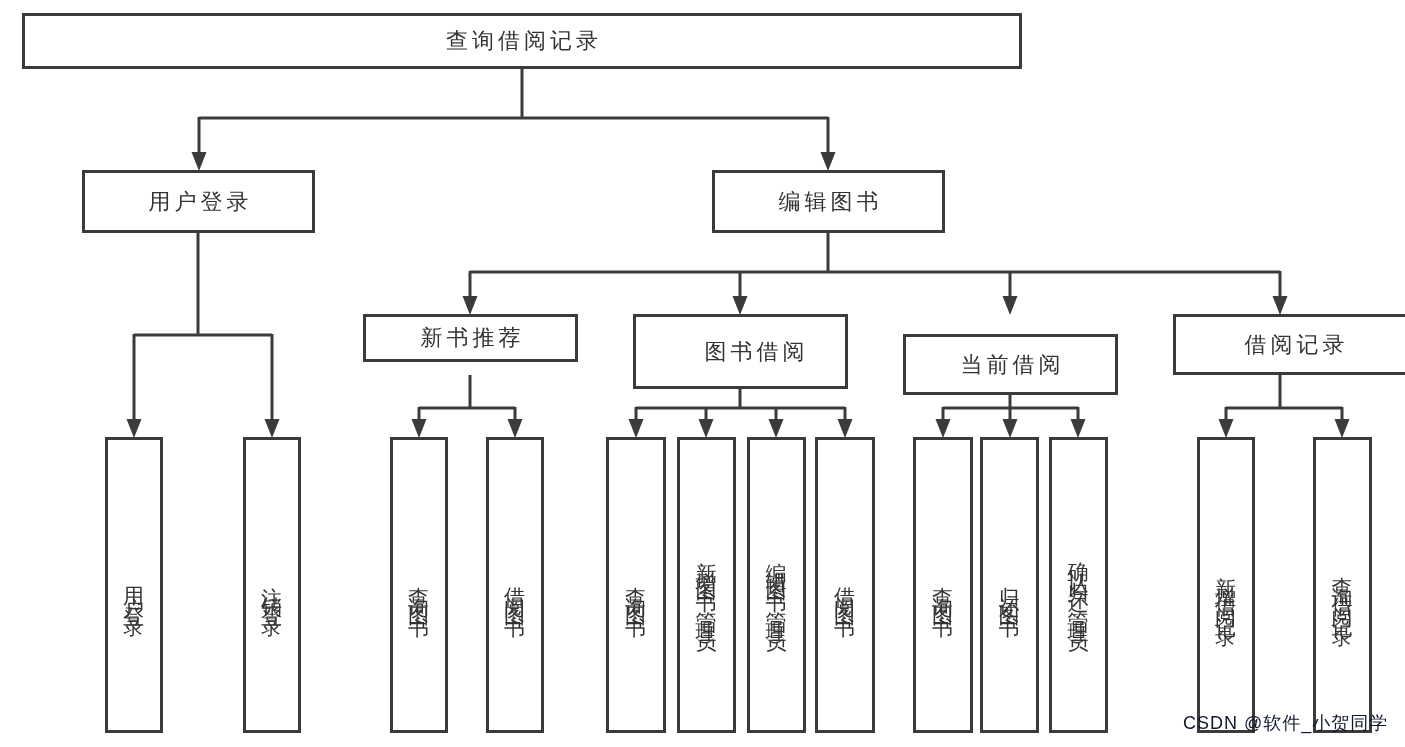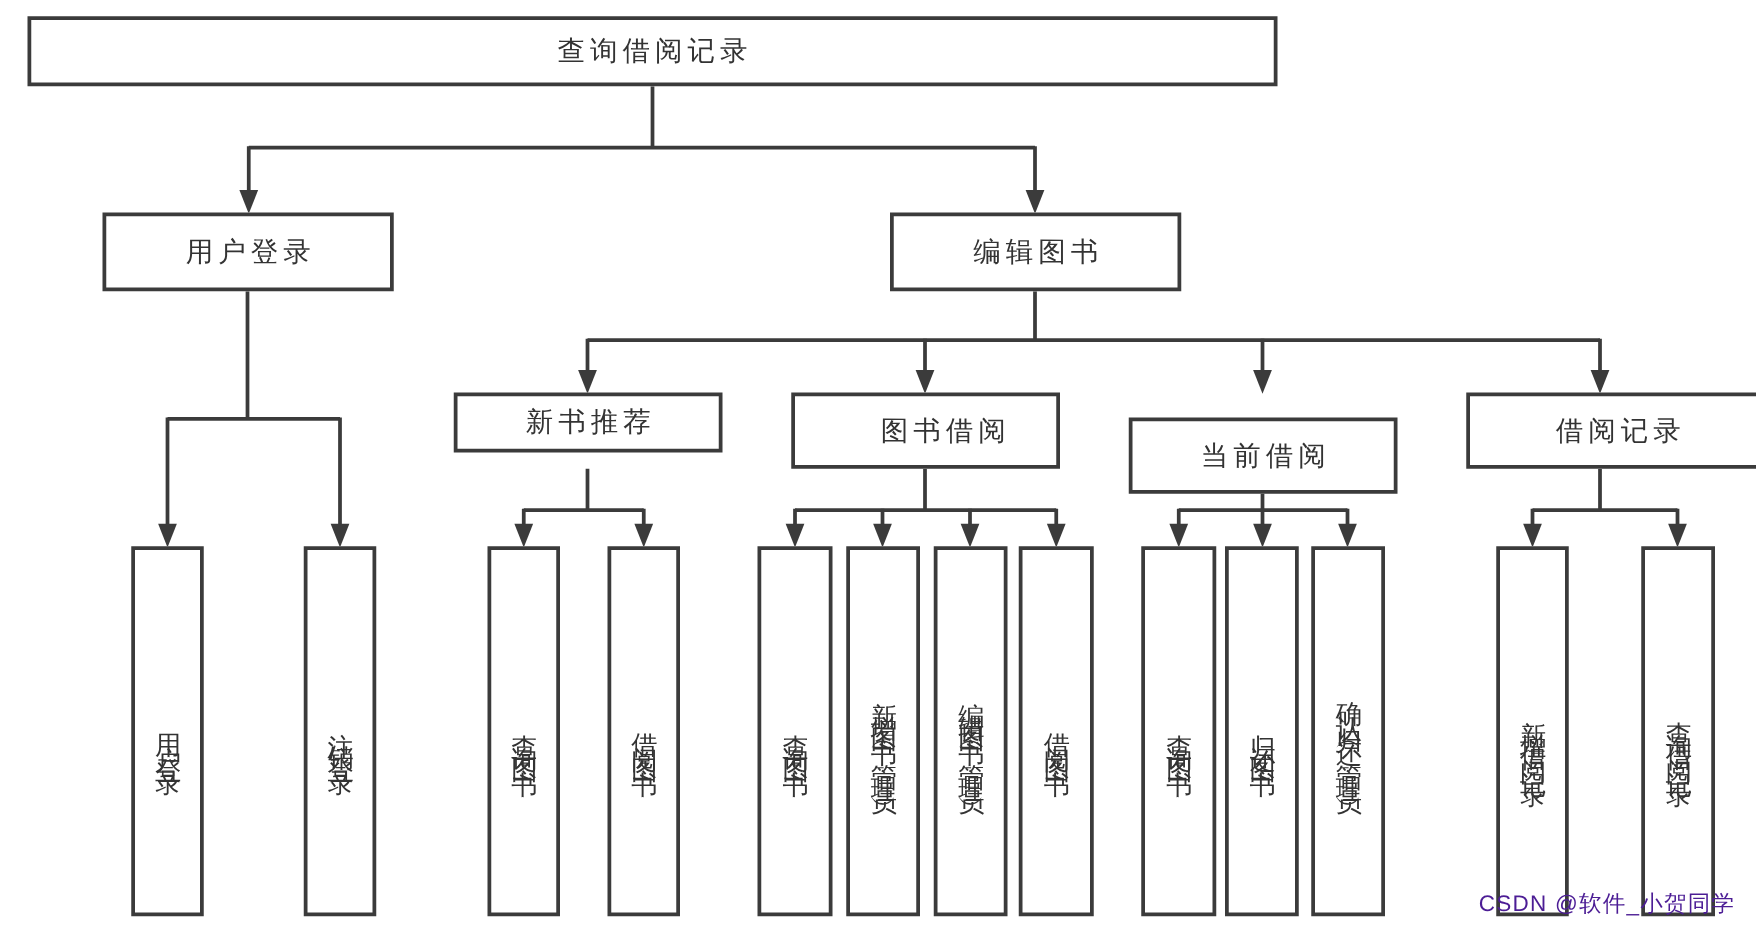--- a/index.html
+++ b/index.html
@@ -44,21 +44,21 @@
     font-size: 21px;
     letter-spacing: 10px;
     line-height: 1;
     padding-top: 10px; 
   }
   
   #n-root            { left: 22px;   top: 13px;  width: 1000px; height: 56px; }
   #n-user-login      { left: 82px;   top: 170px; width: 233px;  height: 63px; }
   #n-book-mgmt       { left: 712px;  top: 170px; width: 233px;  height: 63px; }
   #n-new-book        { left: 363px;  top: 314px; width: 215px;  height: 48px; }
-  #n-book-borrow     { left: 633px;  top: 314px; width: 215px;  height: 61px; padding-left: 32px; }
+  #n-book-borrow     { left: 633px;  top: 314px; width: 215px;  height: 75px; padding-left: 32px; }
   #n-current-borrow  { left: 903px;  top: 314px; width: 215px;  height: 61px; margin-top: 20px; }
   #n-borrow-record   { left: 1173px; top: 314px; width: 243px;  height: 61px; }
   .leaf              { top: 437px; height: 296px; }
   #l-user-login      { left: 105px;  width: 58px; }
   #l-logout          { left: 243px;  width: 58px; }
   #l-nb-query        { left: 390px;  width: 58px; }
   #l-nb-borrow       { left: 486px;  width: 58px; }
   #l-bb-query        { left: 606px;  width: 60px; }
   #l-bb-add          { left: 677px;  width: 59px; }
   #l-bb-edit         { left: 747px;  width: 59px; }
@@ -67,21 +67,21 @@
   #l-cb-return       { left: 980px;  width: 59px; }
   #l-cb-confirm      { left: 1049px; width: 59px; }
   #l-br-add          { left: 1197px; width: 58px; }
   #l-br-query        { left: 1313px; width: 59px; }
   #watermark {
     position: absolute;
     left: 1183px;
     top: 711px;
     font-size: 18px;
     letter-spacing: 1px;
-    color: #4c1d95;
+    color: #0f172a;
     white-space: nowrap;
     z-index: 5;
   }
 </style>
 </head>
 <body>
 
 <div id="stage">
 
   <svg id="connectors" viewBox="0 0 1405 747" xmlns="http://www.w3.org/2000/svg">

